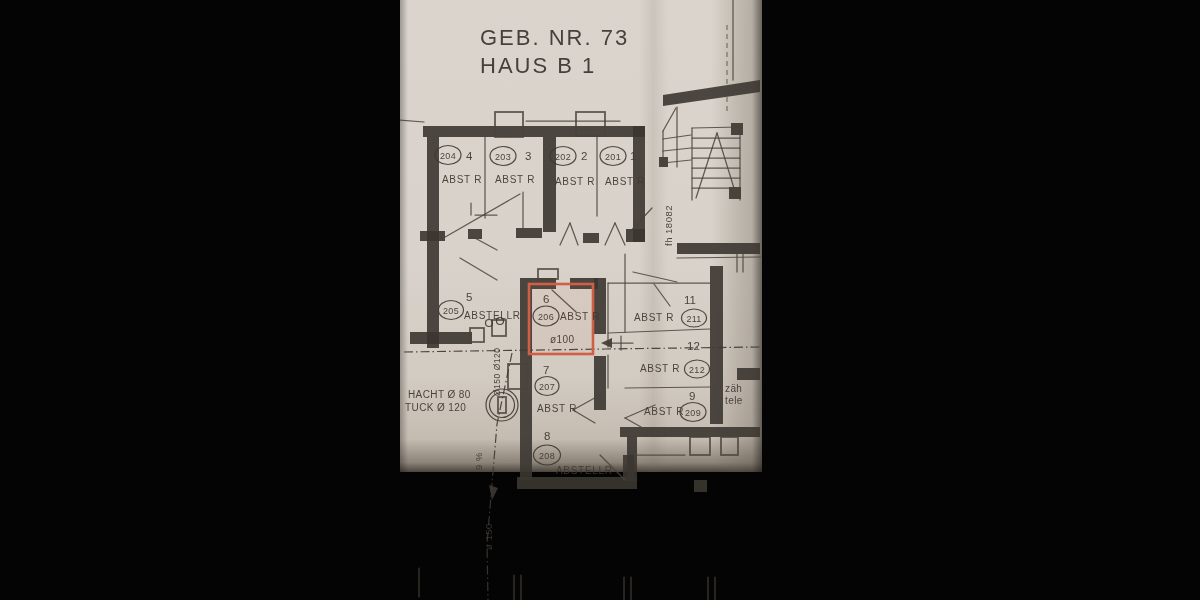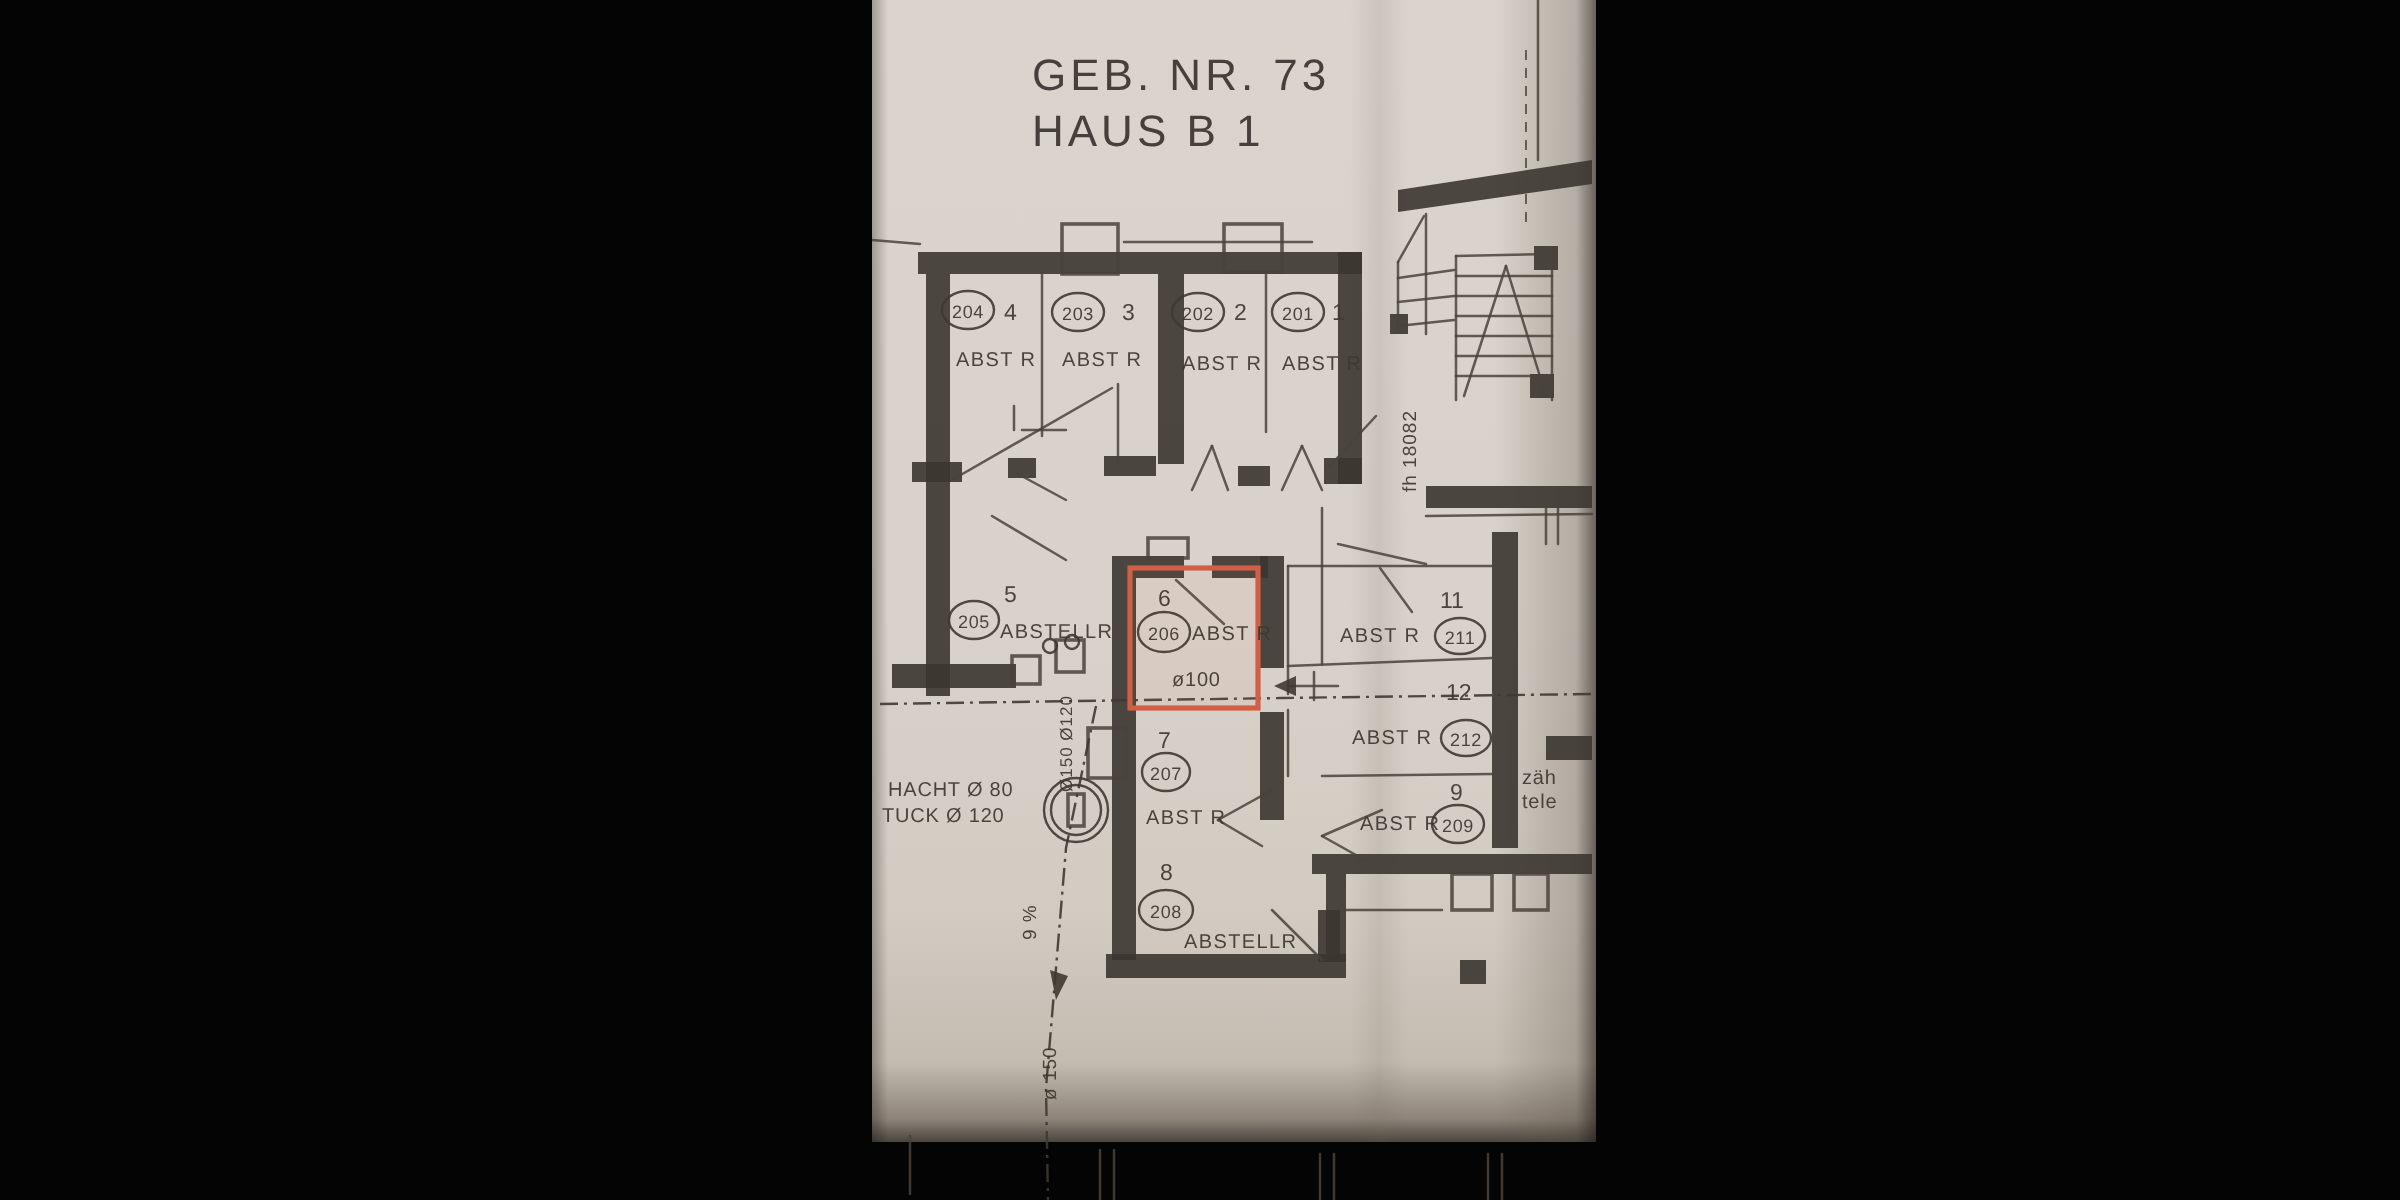--- a/index.html
+++ b/index.html
@@ -1,18 +1,18 @@
 <!DOCTYPE html>
 <html><head>
 <meta charset="utf-8">
 <style>
   html,body{margin:0;padding:0;background:#040404;}
   .stage{position:relative;width:1200px;height:600px;background:#040404;overflow:hidden;}
   .photo{
-    position:absolute;left:436px;top:0;width:362px;height:571px;
+    position:absolute;left:400px;top:0;width:362px;height:472px;
     background:
       linear-gradient(90deg, rgba(0,0,0,.28) 0px, rgba(0,0,0,0) 8px),
       linear-gradient(270deg, rgba(20,16,12,.45) 0px, rgba(20,16,12,0) 10px),
       linear-gradient(90deg, rgba(0,0,0,0) 66%, rgba(110,100,88,.14) 70%, rgba(0,0,0,0) 74%),
       linear-gradient(90deg, rgba(0,0,0,0) 86%, rgba(95,85,72,.20) 93%, rgba(70,62,52,.30) 100%),
       linear-gradient(180deg, #dad4cc 0%, #d8d2ca 55%, #d2cbc2 80%, #c4bcb1 93%, #8d8379 98%, #4a453e 100%);
   }
   svg{position:absolute;left:0;top:0;}
   .w{fill:#3b3630;opacity:.9;}
   .ln{stroke:#4a433b;stroke-width:1.25;fill:none;opacity:.85;stroke-linecap:round;}

